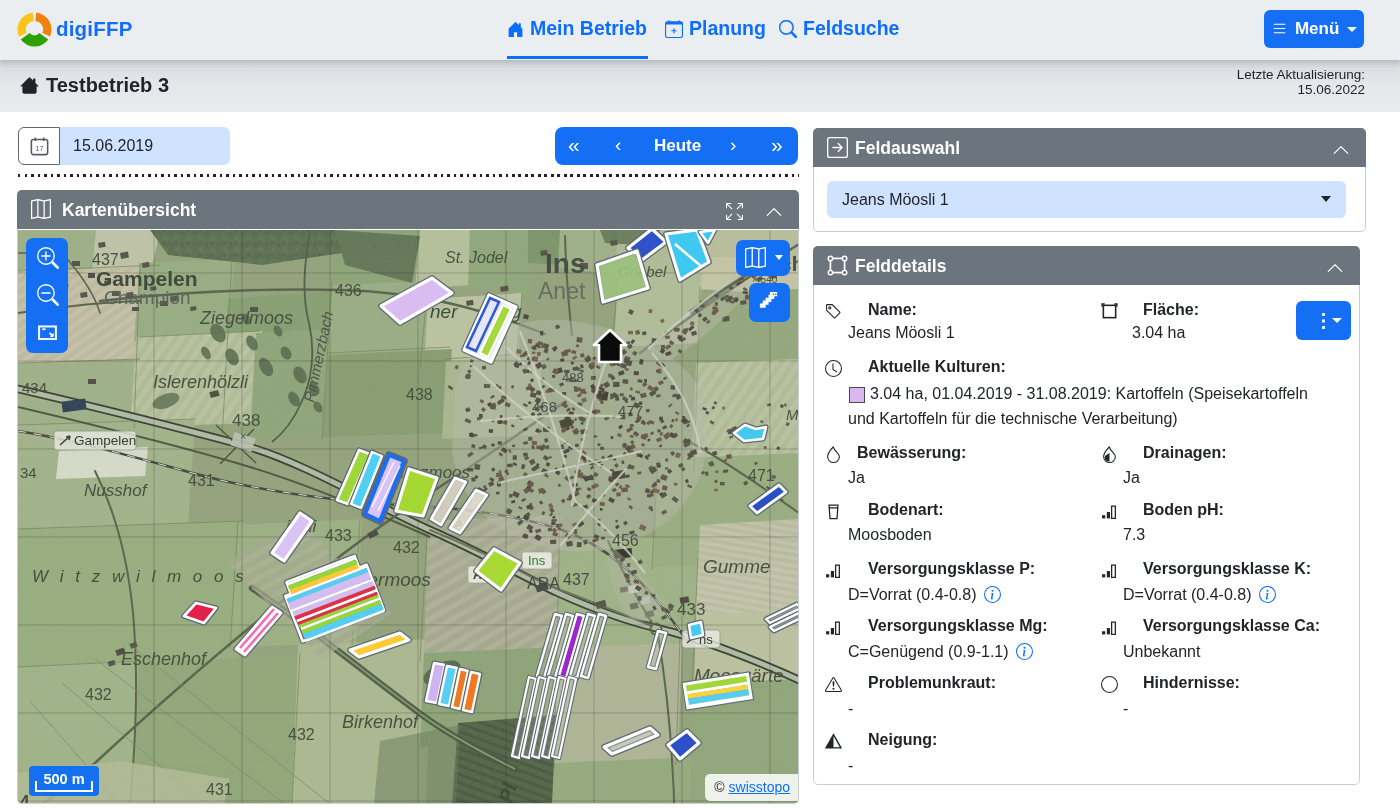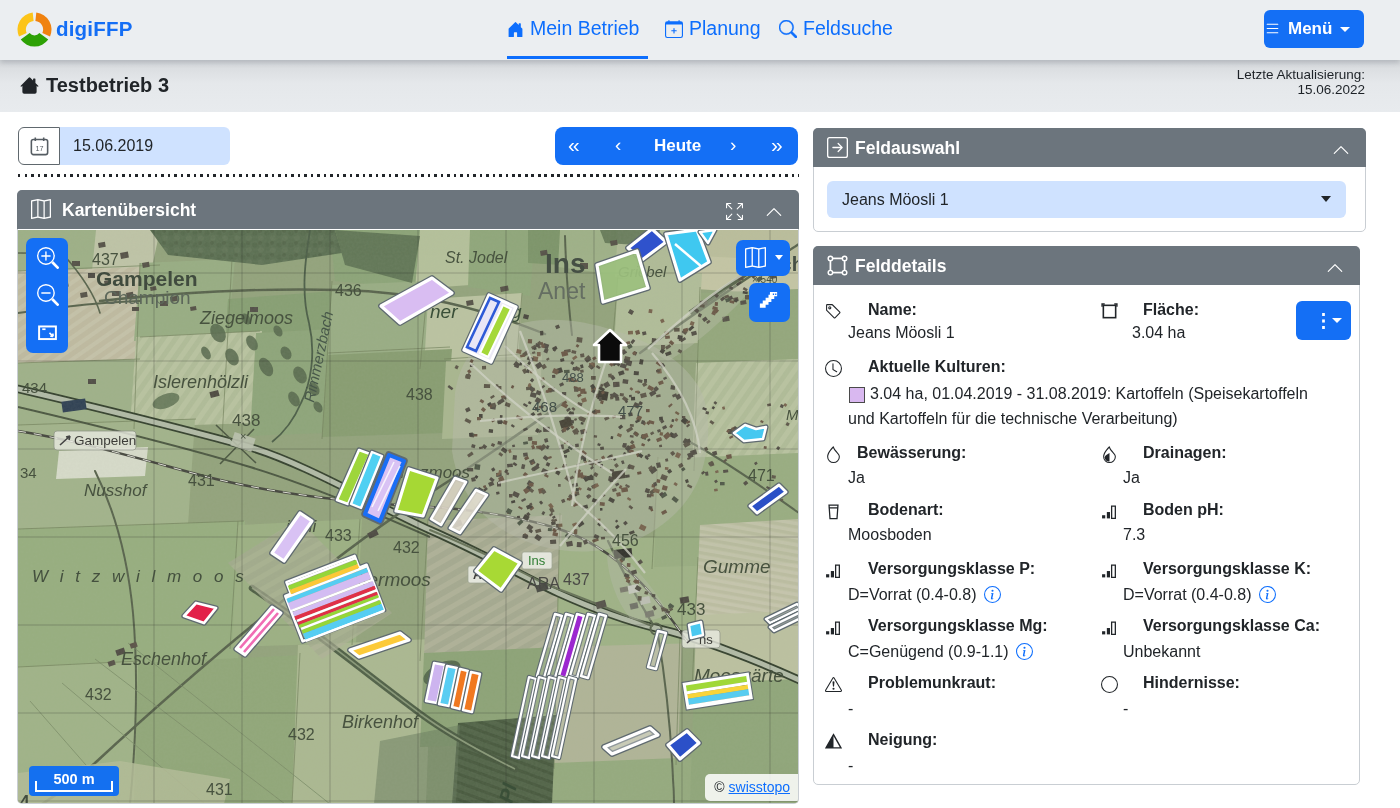--- a/index.html
+++ b/index.html
@@ -4,29 +4,29 @@
 <title>digiFFP</title>
 <style>
 * { margin:0; padding:0; box-sizing:border-box; }
 html,body { width:1400px; height:808px; overflow:hidden; background:#fff;
   font-family:"Liberation Sans", sans-serif; color:#212529; }
 
 #navbar { position:absolute; left:0; top:0; width:1400px; height:60px;
   background:#ebeef1; z-index:30; box-shadow:0 3px 5px rgba(60,70,80,.22); }
 #logo { position:absolute; left:17px; top:12px; }
 #brand { position:absolute; left:56px; top:17px; font-size:20.5px; font-weight:bold; color:#146ef5; letter-spacing:.2px;}
-.navitem { position:absolute; top:17px; font-size:19.5px; font-weight:normal; color:#0d6efd; }
+.navitem { position:absolute; top:17px; font-size:19.5px; font-weight:bold; color:#0d6efd; }
 #nav1 { left:507px; }
 #nav2 { left:665px; }
 #nav3 { left:779px; }
 #navunderline { position:absolute; left:507px; top:56px; width:141px; height:3px; background:#0d6efd; }
 .navicon { display:inline-block; vertical-align:-3px; margin-right:6px; }
 #menubtn { position:absolute; left:1264px; top:10px; width:100px; height:38px;
   background:#146ff5; border-radius:6px; color:#fff; font-size:17px; font-weight:bold;
-  line-height:38px; }
+  text-align:center; line-height:38px; }
 
 #subbar { position:absolute; left:0; top:60px; width:1400px; height:52px;
   background:linear-gradient(#d6d9dc, #e5e8eb 45%, #e8ebee); z-index:20; }
 #farmname { position:absolute; left:20px; top:14px; font-size:20px; font-weight:bold; color:#212529;}
 #lastupd { position:absolute; right:35px; top:7px; text-align:right; font-size:13.5px; line-height:15px; color:#1d2227;}
 
 #dategroup { position:absolute; left:18px; top:127px; width:224px; height:38px; }
 #calbtn { position:absolute; left:0; top:0; width:42px; height:38px; background:#fff;
   border:1px solid #60686e; border-radius:6px 0 0 6px; }
 #dateinput { position:absolute; left:42px; top:0; width:170px; height:38px; background:#cfe2ff;
@@ -56,21 +56,21 @@
 .dval { position:absolute; font-size:16px; color:#212529; white-space:nowrap;}
 .dicon { position:absolute; }
 #dotsbtn { position:absolute; left:1296px; top:301px; width:55px; height:39px;
   background:#146ff5; border-radius:6px; z-index:5;}
 
 #mapbox { position:absolute; left:-1px; top:39px; width:782px; height:574px; overflow:hidden;
   border:1px solid #c9ced3; border-top:none; border-radius:0 0 5px 5px;}
 #zoomcol { position:absolute; left:8px; top:8px; width:42px; height:115px;
   background:#146ff5; border-radius:7px; z-index:6;}
 .mapbtn { position:absolute; background:#146ff5; border-radius:7px; z-index:6;}
-#scalebar { position:absolute; left:11px; top:536px; width:90px; height:30px; background:#1470f0;
+#scalebar { position:absolute; left:11px; top:536px; width:70px; height:30px; background:#1470f0;
   border-radius:4px; color:#fff; font-size:14.5px; font-weight:bold;
   text-align:center; line-height:26px; z-index:6;}
 #scalebar i { position:absolute; left:6px; right:6px; bottom:4px; height:11px; display:block;
   border-left:2px solid #fff; border-right:2px solid #fff; border-bottom:2px solid #fff;}
 #attrib { position:absolute; right:0; bottom:2px; height:27px; background:rgba(255,255,255,.85);
   border-radius:5px 0 0 5px; font-size:14px; color:#212529; line-height:27px; padding:0 8px 0 9px; z-index:6;}
 #attrib a { color:#0d6efd; text-decoration:underline; }
 </style>
 </head>
 <body>

